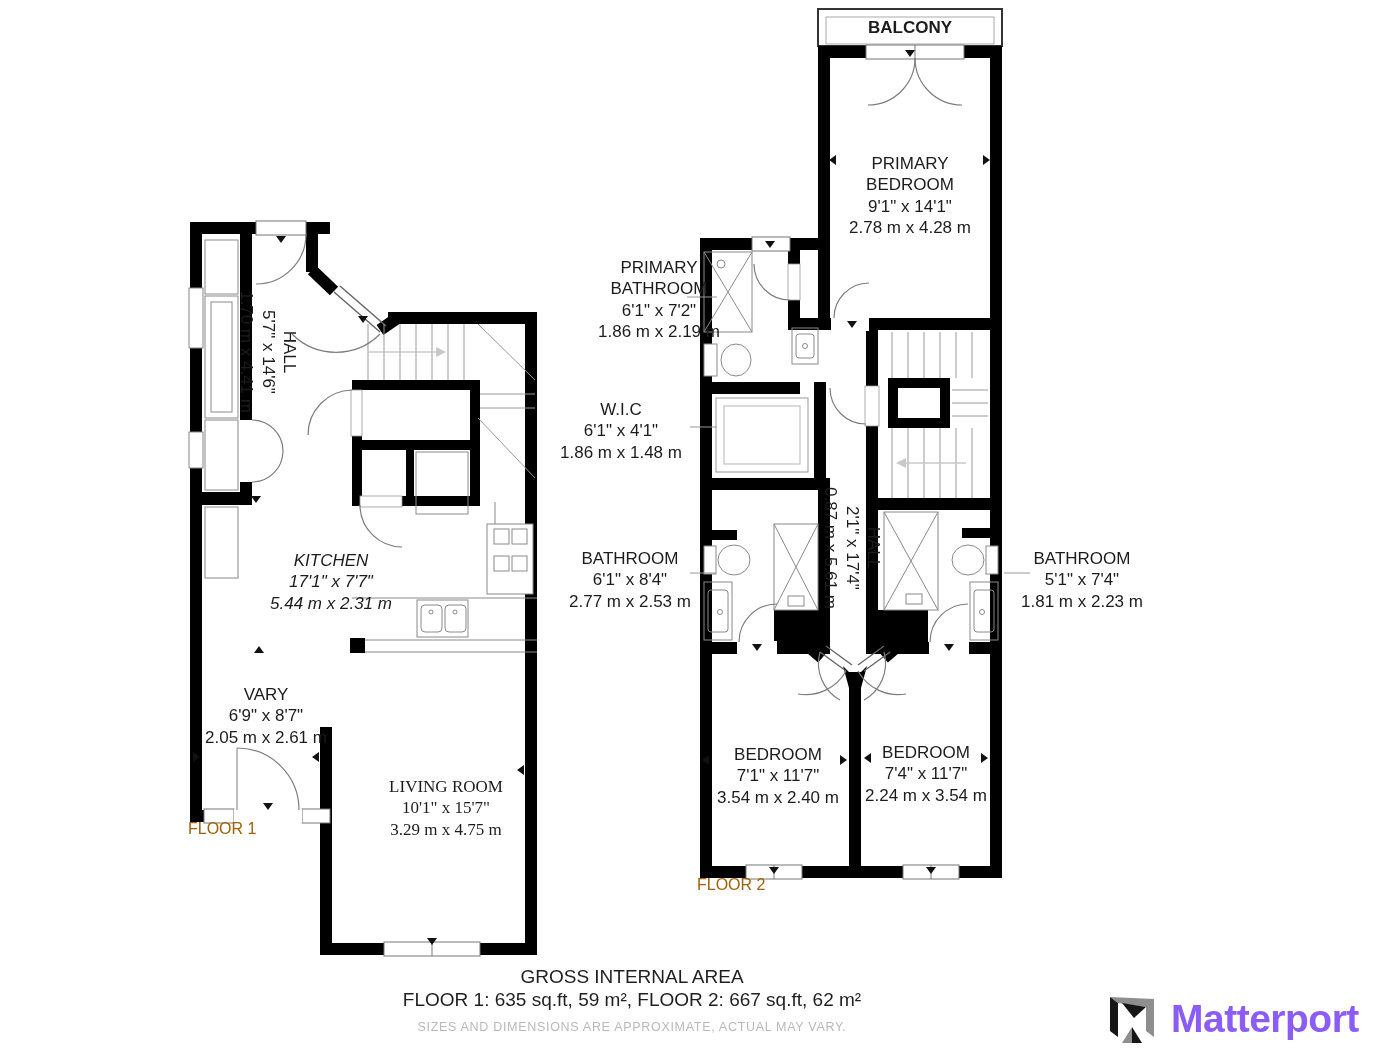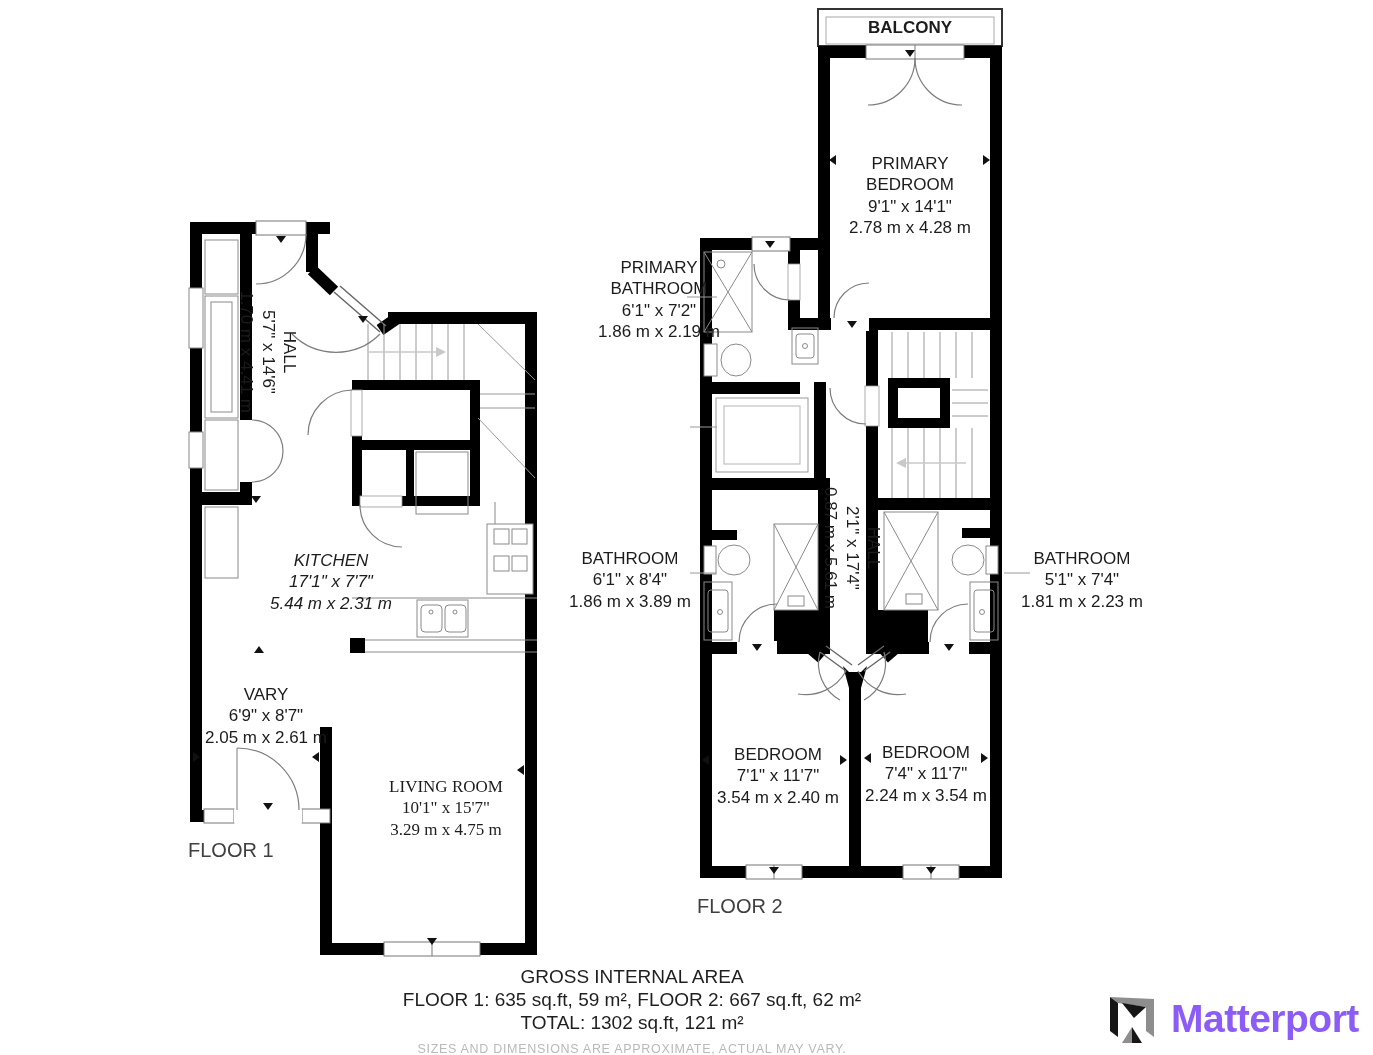--- a/index.html
+++ b/index.html
@@ -5,21 +5,21 @@
   html,body{margin:0;padding:0;background:#ffffff;}
   #canvas{position:relative;width:1373px;height:1055px;background:#ffffff;
           font-family:"Liberation Sans", sans-serif;overflow:hidden;}
   #plan-svg{position:absolute;left:0;top:0;}
   .room-label{position:absolute;transform:translateX(-50%);text-align:center;
               color:#1c1c1c;font-size:17px;line-height:1.26;}
   .room-label.rot{transform:translate(-50%,-50%) rotate(90deg);}
   .rname{white-space:pre-line;}
   .nowrap .rname{white-space:nowrap;margin:0 -60px;}
   .rdim{white-space:nowrap;margin:0 -60px;}
-  .floor-tag{position:absolute;font-size:20px;color:#404040;margin-top:19px;}
+  .floor-tag{position:absolute;font-size:16px;color:#a16207;}
   .summary{position:absolute;left:632px;top:966px;transform:translateX(-50%);
            text-align:center;font-size:19px;color:#1f1f1f;line-height:1.2;white-space:nowrap;}
   .disclaimer{font-size:12.5px;color:#b9b9b9;letter-spacing:.7px;margin-top:8px;}
   .logo{position:absolute;left:1102px;top:990px;display:flex;align-items:center;gap:13px;}
   .logo-text{font-size:39px;font-weight:bold;color:#8b5cf6;letter-spacing:-0.5px;}
 </style>
 </head>
 <body>
 
 <div id="canvas">
@@ -301,24 +301,29 @@
 <div class="room-label" style="left:910px;top:145px;width:130px;margin-top:8px;">
   <div class="rname">PRIMARY BEDROOM</div>
   <div class="rdim">9'1" x 14'1"</div>
   <div class="rdim">2.78 m x 4.28 m</div>
 </div>
 <div class="room-label" style="left:659px;top:257px;width:124px;">
   <div class="rname">PRIMARY BATHROOM</div>
   <div class="rdim">6'1" x 7'2"</div>
   <div class="rdim">1.86 m x 2.19 m</div>
 </div>
+<div class="room-label nowrap" style="left:621px;top:399px;width:110px;">
+  <div class="rname">W.I.C</div>
+  <div class="rdim">6'1" x 4'1"</div>
+  <div class="rdim">1.86 m x 1.48 m</div>
+</div>
 <div class="room-label nowrap" style="left:630px;top:548px;width:120px;">
   <div class="rname">BATHROOM</div>
   <div class="rdim">6'1" x 8'4"</div>
-  <div class="rdim">1.86 m x 3.89 m</div>
+  <div class="rdim">2.77 m x 2.53 m</div>
 </div>
 <div class="room-label rot nowrap" style="left:852px;top:548px;">
   <div class="rname">HALL</div>
   <div class="rdim">2'1" x 17'4"</div>
   <div class="rdim">0.87 m x 5.61 m</div>
 </div>
 <div class="room-label nowrap" style="left:1082px;top:548px;width:120px;">
   <div class="rname">BATHROOM</div>
   <div class="rdim">5'1" x 7'4"</div>
   <div class="rdim">1.81 m x 2.23 m</div>
@@ -331,21 +336,20 @@
 <div class="room-label nowrap" style="left:926px;top:742px;width:120px;">
   <div class="rname">BEDROOM</div>
   <div class="rdim">7'4" x 11'7"</div>
   <div class="rdim">2.24 m x 3.54 m</div>
 </div>
 <div class="floor-tag" style="left:697px;top:876px;">FLOOR 2</div>
 
 <div class="summary">
   <div>GROSS INTERNAL AREA</div>
   <div>FLOOR 1: 635 sq.ft, 59 m², FLOOR 2: 667 sq.ft, 62 m²</div>
-  <div>TOTAL: 1302 sq.ft, 121 m²</div>
   <div class="disclaimer">SIZES AND DIMENSIONS ARE APPROXIMATE, ACTUAL MAY VARY.</div>
 </div>
 
 <div class="logo">
   <svg width="56" height="58" viewBox="0 0 56 56">
     <polygon points="8,6 52,8 52,46 44,40 44,16 16,12" fill="#8e8e8e"></polygon>
     <polygon points="8,6 16,12 16,46 8,40" fill="#161616"></polygon>
     <polygon points="20,12 44,16 32,27" fill="#161616"></polygon>
     <polygon points="20,52 30,36 30,52" fill="#8e8e8e"></polygon>
     <polygon points="30,36 40,52 30,52" fill="#161616"></polygon>

